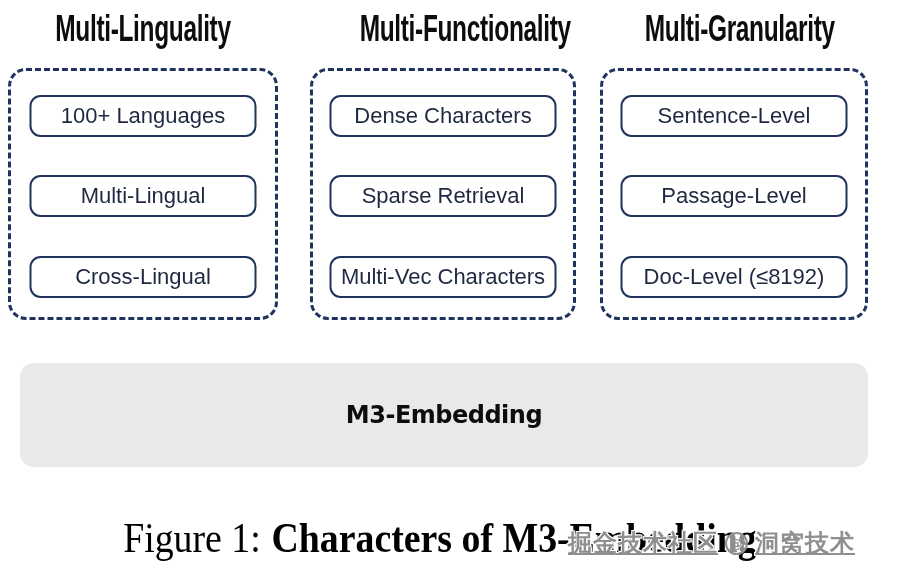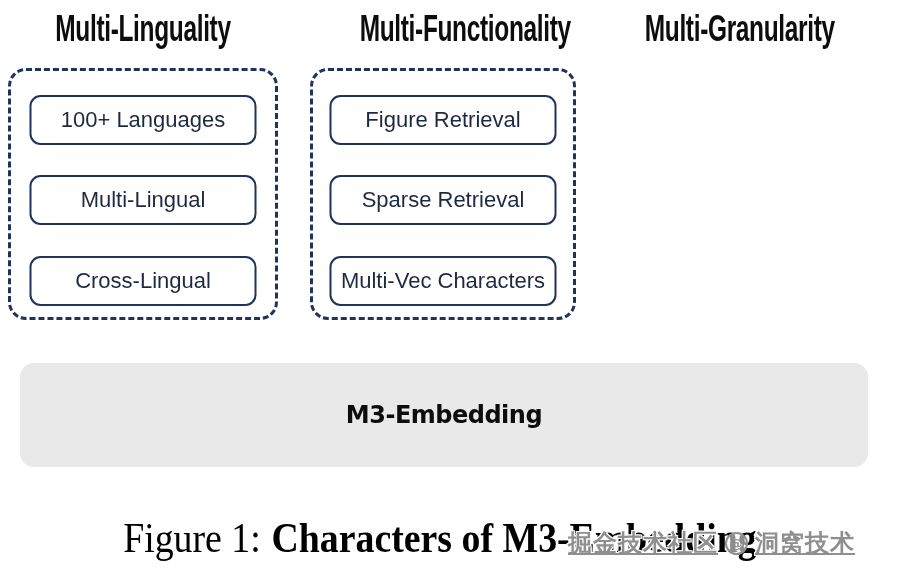--- a/index.html
+++ b/index.html
@@ -28,21 +28,21 @@
   }
   .dashed {
     position: absolute; top: 68px; left: 0; right: 0; height: 252px;
     border: 3px dashed #20335c;
     border-radius: 18px;
     background: #ffffff;
   }
   .feature-box {
     position: absolute;
     left: 50%; transform: translateX(-50%);
-    width: 227px; height: 50px;
+    width: 227px; height: 42px;
     border: 2.5px solid #20335c;
     border-radius: 11px;
     background: #ffffff;
     display: flex; align-items: center; justify-content: center;
     white-space: nowrap;
   }
   .feature-box span {
     font-family: "Liberation Sans", sans-serif;
     font-size: 22px;
     color: #1e2840;
@@ -126,34 +126,45 @@
       </div>
     </div>
   </div>
 
   <div class="column" style="left:310px;width:266px">
     <div class="col-title">
       <span class="squeeze">Multi-Functionality</span>
     </div>
     <div class="dashed">
       <div class="feature-box fb-1">
-        <span>Figure Retrieval</span>
+        <span>Dense Characters</span>
       </div>
       <div class="feature-box fb-2">
         <span>Sparse Retrieval</span>
       </div>
       <div class="feature-box fb-3">
         <span>Multi-Vec Characters</span>
       </div>
     </div>
   </div>
 
   <div class="column" style="left:600px;width:268px">
     <div class="col-title">
       <span class="squeeze">Multi-Granularity</span>
+    </div>
+    <div class="dashed">
+      <div class="feature-box fb-1">
+        <span>Sentence-Level</span>
+      </div>
+      <div class="feature-box fb-2">
+        <span>Passage-Level</span>
+      </div>
+      <div class="feature-box fb-3">
+        <span>Doc-Level (≤8192)</span>
+      </div>
     </div>
   </div>
 
   <div class="m3box">
     <span>M3-Embedding</span>
   </div>
 
   <div class="caption">
     <span class="cap-squeeze">
       <span class="cap-prefix">Figure 1:</span><span class="cap-bold">Characters of M3-Embedding</span>

